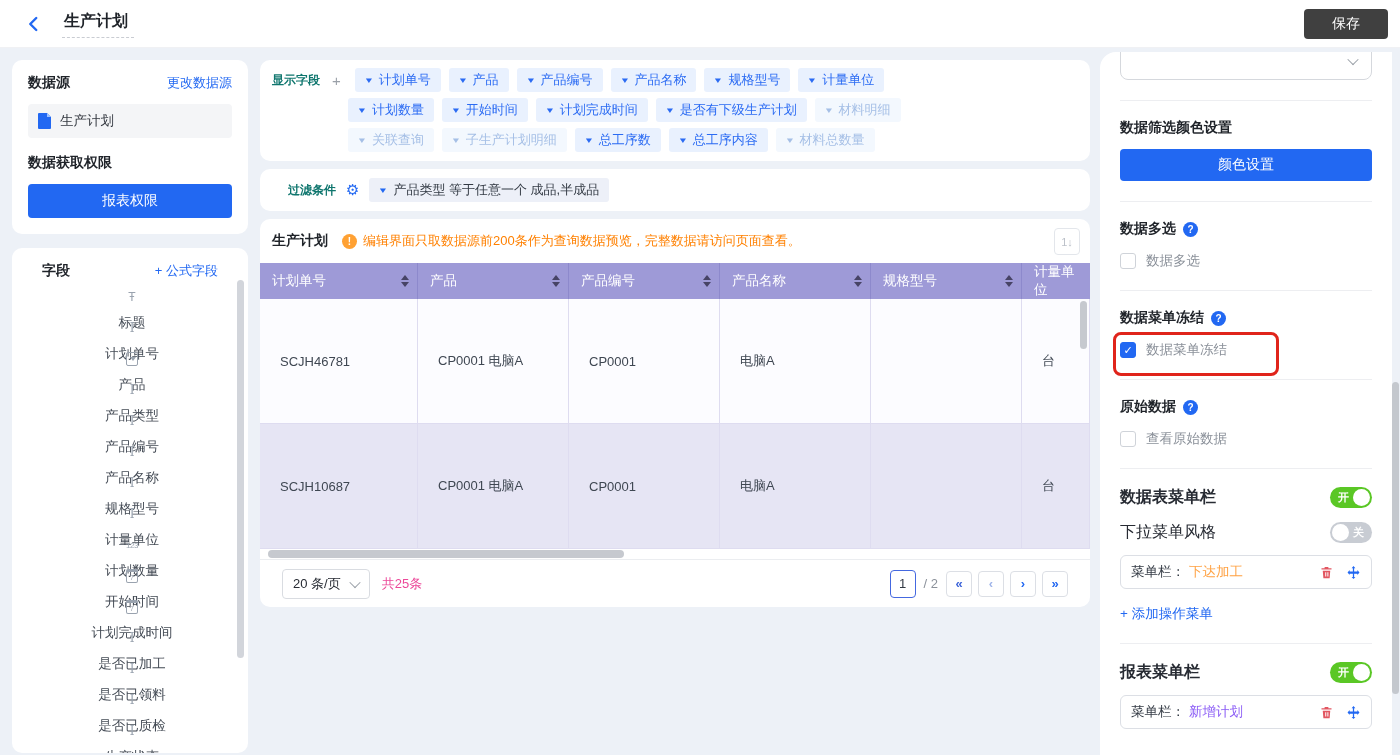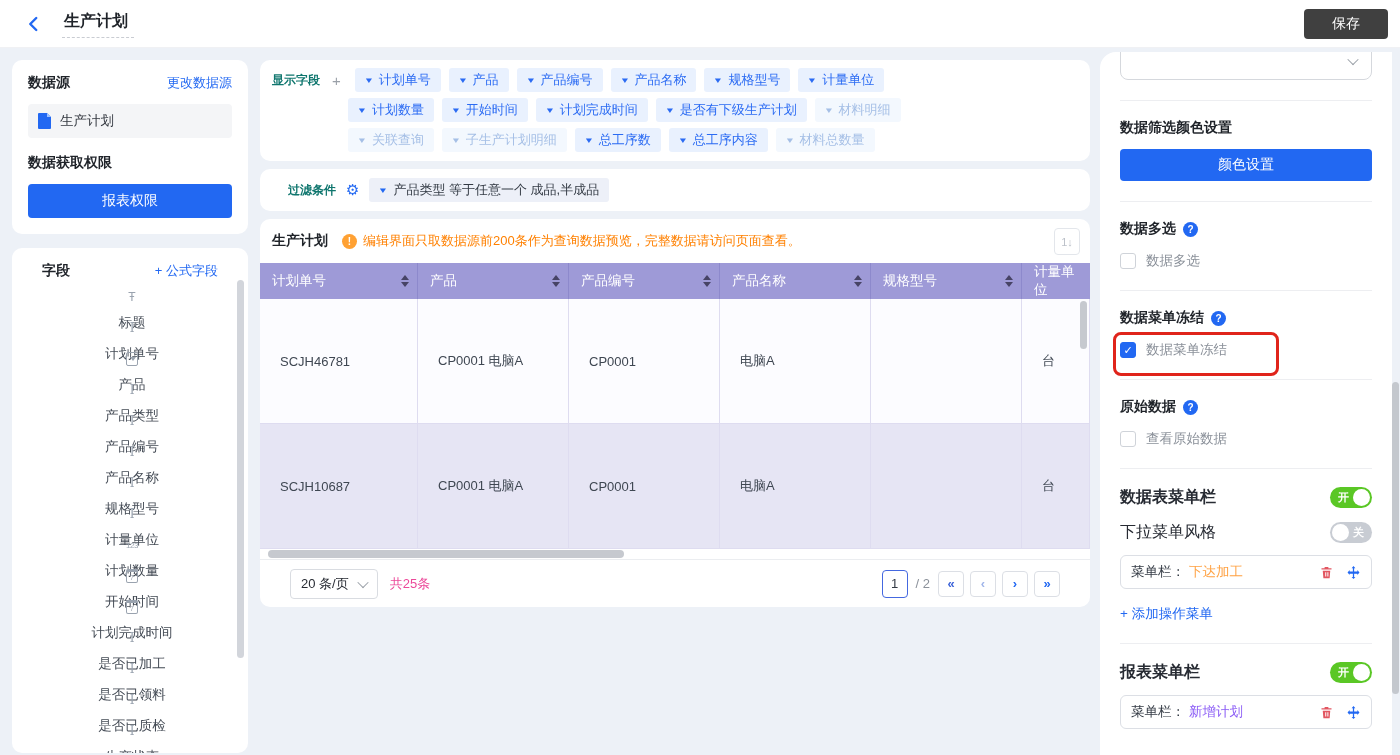--- a/index.html
+++ b/index.html
@@ -89,21 +89,21 @@
     border-right:1px solid #dedcf0; border-bottom:1px solid #dedcf0; overflow:hidden; white-space:nowrap; }
   .r0 .td { background:#fcfcff; }
   .r1 .td { background:#e6e5f4; }
   .r2 .td { background:#f8f8fd; }
   .hscroll { height:10px; position:relative; }
   .hscroll .thumb { position:absolute; left:8px; top:1px; width:356px; height:8px;
     background:#c6c9cf; border-radius:4px; }
   .vscroll-thumb { position:absolute; right:3px; top:82px; width:7px; height:48px;
     background:#c6c9cf; border-radius:4px; }
   .pagination { height:48px; border-top:1px solid #ebedf0; display:flex; align-items:center;
-    justify-content:space-between; padding:0 30px; }
+    justify-content:space-between; padding:0 22px; }
   .pag-left { display:flex; align-items:center; gap:12px; }
   .size-select { height:30px; border:1px solid #d9dce1; border-radius:4px; padding:0 10px;
     display:flex; align-items:center; gap:10px; font-size:13px; color:#272b33; cursor:pointer; background:#fff; }
   .chev { width:8px; height:8px; border-right:1.6px solid #9aa0a8; border-bottom:1.6px solid #9aa0a8;
     transform:rotate(45deg) translate(-1px,-1px); }
   .total { color:#ec4899; font-size:13px; }
   .pag-right { display:flex; align-items:center; gap:6px; }
   .page-box { min-width:26px; height:28px; border:1px solid #4468e0; border-radius:4px; color:#333a44;
     font-size:13px; display:flex; align-items:center; justify-content:center; padding:0 6px; }
   .page-of { color:#8b919a; font-size:13px; margin:0 2px; }

